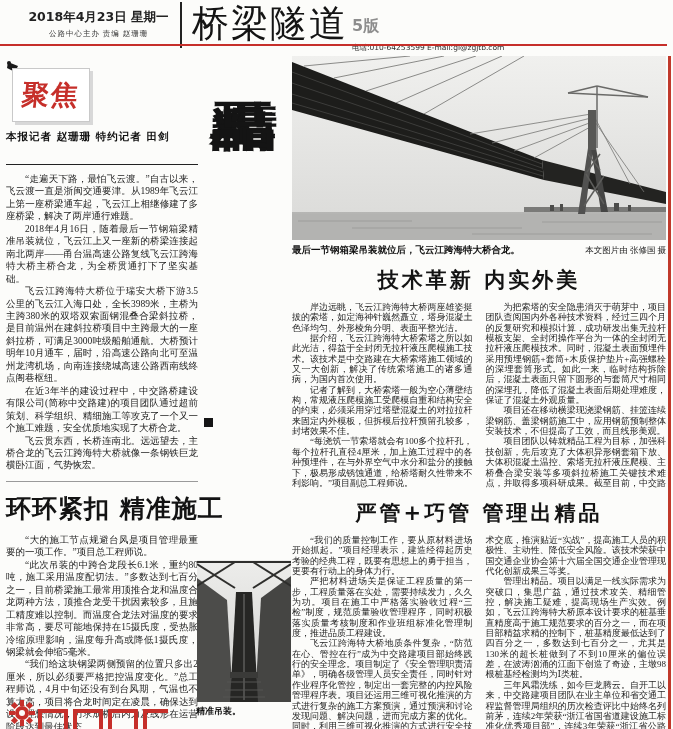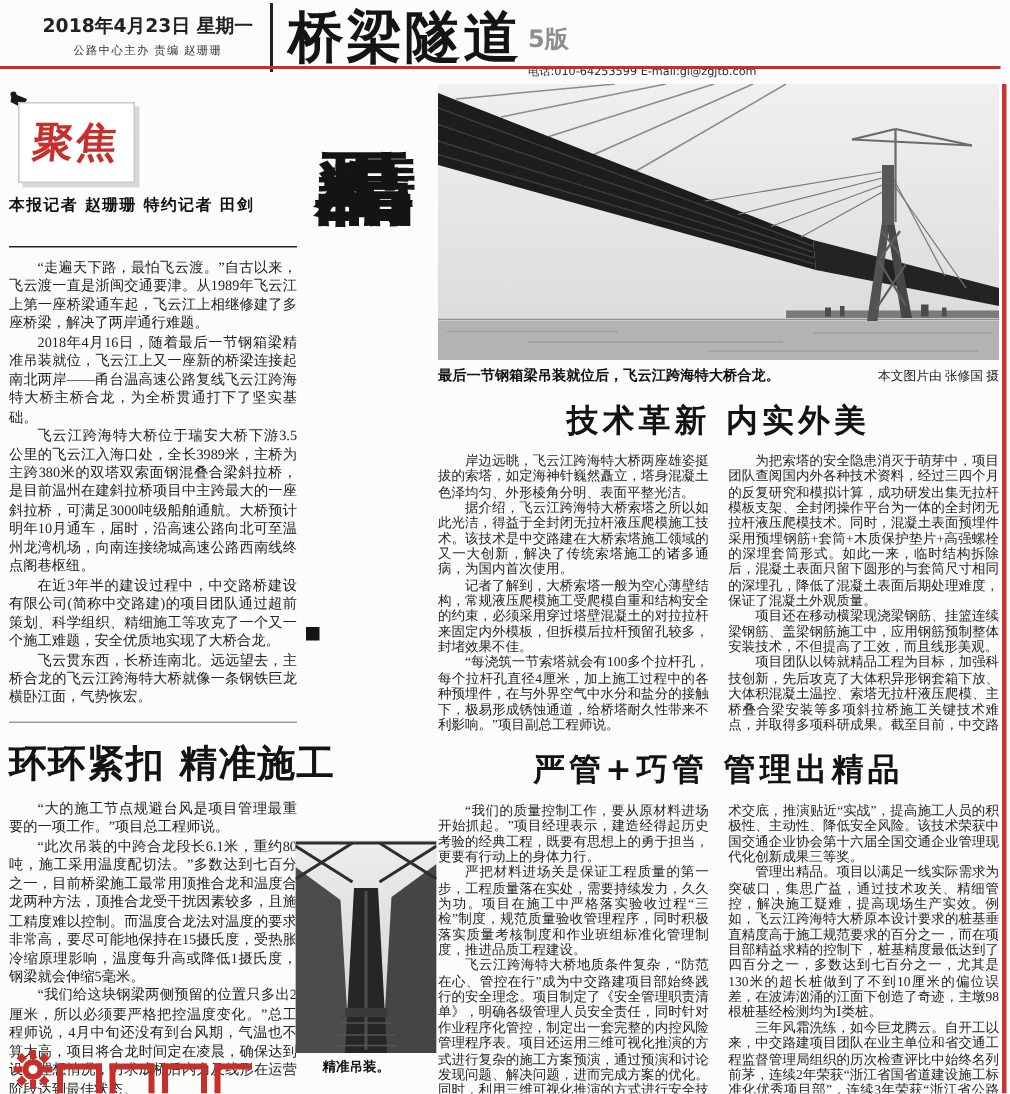--- a/index.html
+++ b/index.html
@@ -10,21 +10,21 @@
   }
   .page{position:absolute;inset:0;background:#fcfcfa;}
 
   
   .hdr{position:absolute;left:0;top:0;width:673px;height:52px;padding-left:24px;}
   .hdr-redline{position:absolute;left:0;top:44px;width:667px;height:2px;background:#c62f2a;}
   .hdr-date{position:absolute;left:26px;top:9px;width:145px;text-align:center;}
   .hdr-date .d1{font-family:"DejaVu Sans","Liberation Sans",sans-serif;font-weight:bold;font-size:12.5px;color:#222;white-space:nowrap;}
   .hdr-date .d2{font-size:7.5px;color:#333;margin-top:3px;letter-spacing:1px;white-space:nowrap;}
   .masthead{position:absolute;left:180px;top:2px;height:46px;border-left:2px solid #222;padding-left:10px;
-    font-family:"DejaVu Serif","Liberation Serif",serif;font-weight:700;font-size:37px;line-height:44px;color:#141414;letter-spacing:2px;white-space:nowrap;}
+    font-family:"DejaVu Serif","Liberation Serif",serif;font-weight:400;font-size:37px;line-height:44px;color:#141414;letter-spacing:2px;white-space:nowrap;}
   .hdr-right{position:absolute;left:352px;top:16px;width:200px;}
   .hdr-right .ed{font-family:"DejaVu Sans","Liberation Sans",sans-serif;font-weight:bold;font-size:16px;color:#8d8d8d;}
   .hdr-right .ct{font-family:"DejaVu Sans","Liberation Sans",sans-serif;font-size:7.5px;color:#2c2c2c;margin-top:6px;white-space:nowrap;}
 
   
   .right-rule{position:absolute;left:668px;top:56px;width:3px;height:673px;background:#c0392b;}
 
   
   .leftcol{position:absolute;left:6px;top:60px;width:192px;}
   .focus-wrap{position:relative;width:86px;height:62px;margin-bottom:8px;}
@@ -47,21 +47,21 @@
   
   .vhead{position:absolute;left:197px;top:64px;width:94px;height:492px;
     display:flex;flex-direction:column;justify-content:space-between;align-items:center;}
   .vhead span{writing-mode:vertical-rl;text-orientation:upright;
     font-family:"DejaVu Sans","Liberation Sans",sans-serif;font-weight:900;font-size:45px;line-height:1;
     color:#141414;transform:scaleX(1.5);transform-origin:center;letter-spacing:2px;}
   .blk-square{position:absolute;left:204px;top:418px;width:9px;height:9px;background:#151515;}
 
   
   .photo-small{position:absolute;left:197px;top:560px;width:94px;height:142px;background:#d9d9d7;}
-  .photo-small-cap{position:absolute;left:215px;top:705px;font-family:"DejaVu Sans","Liberation Sans",sans-serif;
+  .photo-small-cap{position:absolute;left:196px;top:705px;font-family:"DejaVu Sans","Liberation Sans",sans-serif;
     font-weight:bold;font-size:9px;color:#111;}
 
   
   .rightcol{position:absolute;left:292px;top:56px;width:374px;}
   .photo-main{width:374px;height:184px;background:#e4e4e2;}
   .cap-row{display:flex;justify-content:space-between;align-items:baseline;margin-top:4px;}
   .cap-row .cl{font-family:"DejaVu Sans","Liberation Sans",sans-serif;font-weight:bold;font-size:9.5px;color:#111;}
   .cap-row .cr{font-size:8.5px;color:#222;}
   .h2-right{font-family:"DejaVu Sans","Liberation Sans",sans-serif;font-weight:bold;font-size:21px;color:#131313;
     text-align:center;letter-spacing:3px;margin:9px 0 8px 0;white-space:nowrap;}

